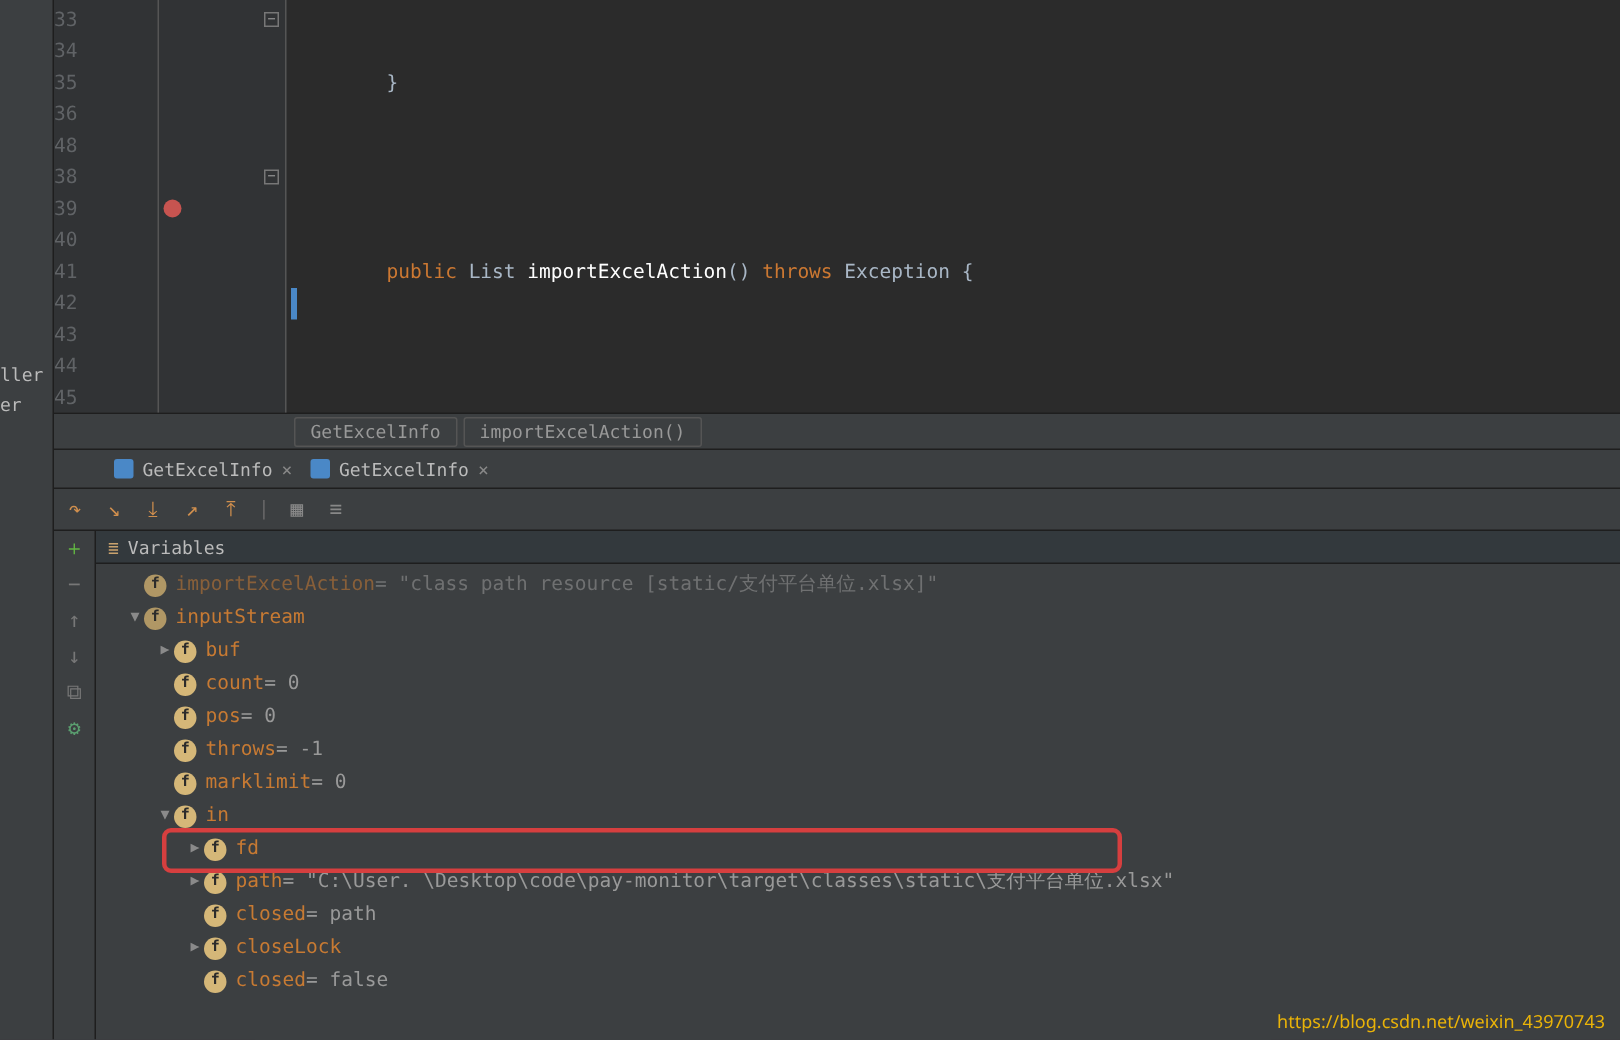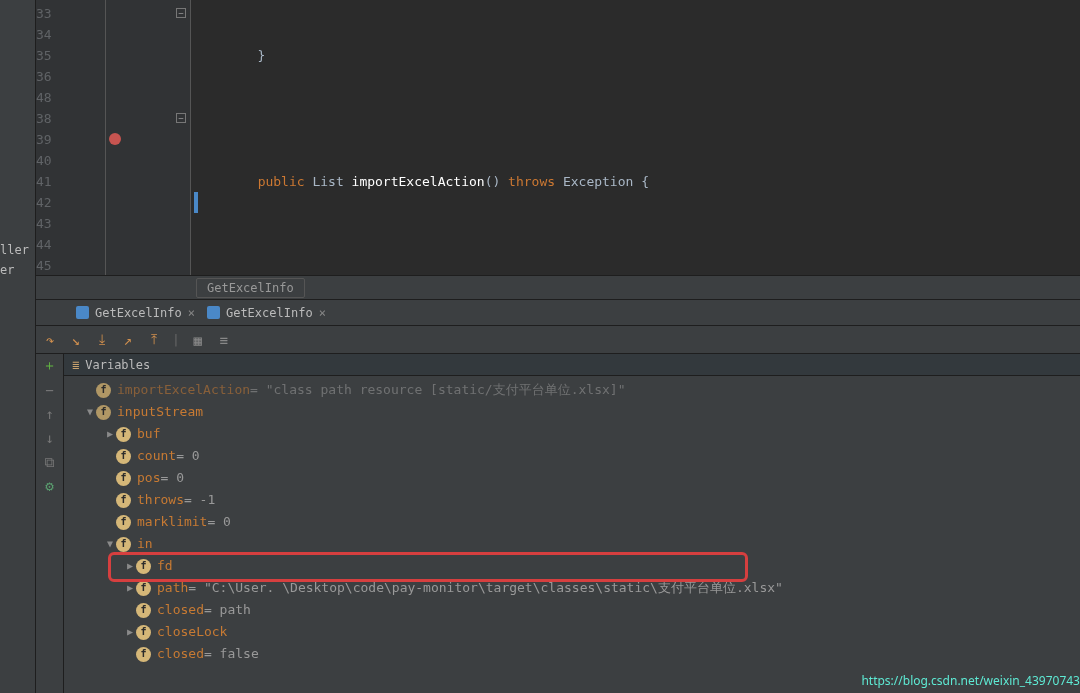--- a/index.html
+++ b/index.html
@@ -142,21 +142,21 @@
   }
   .b-f{background:#d5b778}
   .b-e{background:#b09765}
   .nm{color:var(--var-name)}
   .eq{color:var(--var-equal)}
   .hlbox{
     border:3px solid #d63f3f;border-radius:6px;position:absolute;
     left:72px;top:198px;width:640px;height:30px;pointer-events:none
   }
   .watermark{
-    position:absolute;right:0;bottom:4px;color:#5eead4;font-size:12px;
+    position:absolute;right:10px;bottom:4px;color:#eab308;font-size:12px;
     font-family:system-ui,sans-serif
   }
 </style>
 </head>
 <body>
 
 <div class="root">
 
   <div class="left-rail">
     <div>ller</div>
@@ -214,20 +214,21 @@
         
         
         
         
         
       </div>
     </div>
 
     <div class="crumb">
       <span>GetExcelInfo</span>
+      <span>importExcelAction()</span>
     </div>
 
     <div class="tool-tabs">
       <div class="tool-tab">
         <span class="fi"></span>
         <span>GetExcelInfo</span>
         <span class="x">×</span>
       </div>
       <div class="tool-tab">
         <span class="fi"></span>

